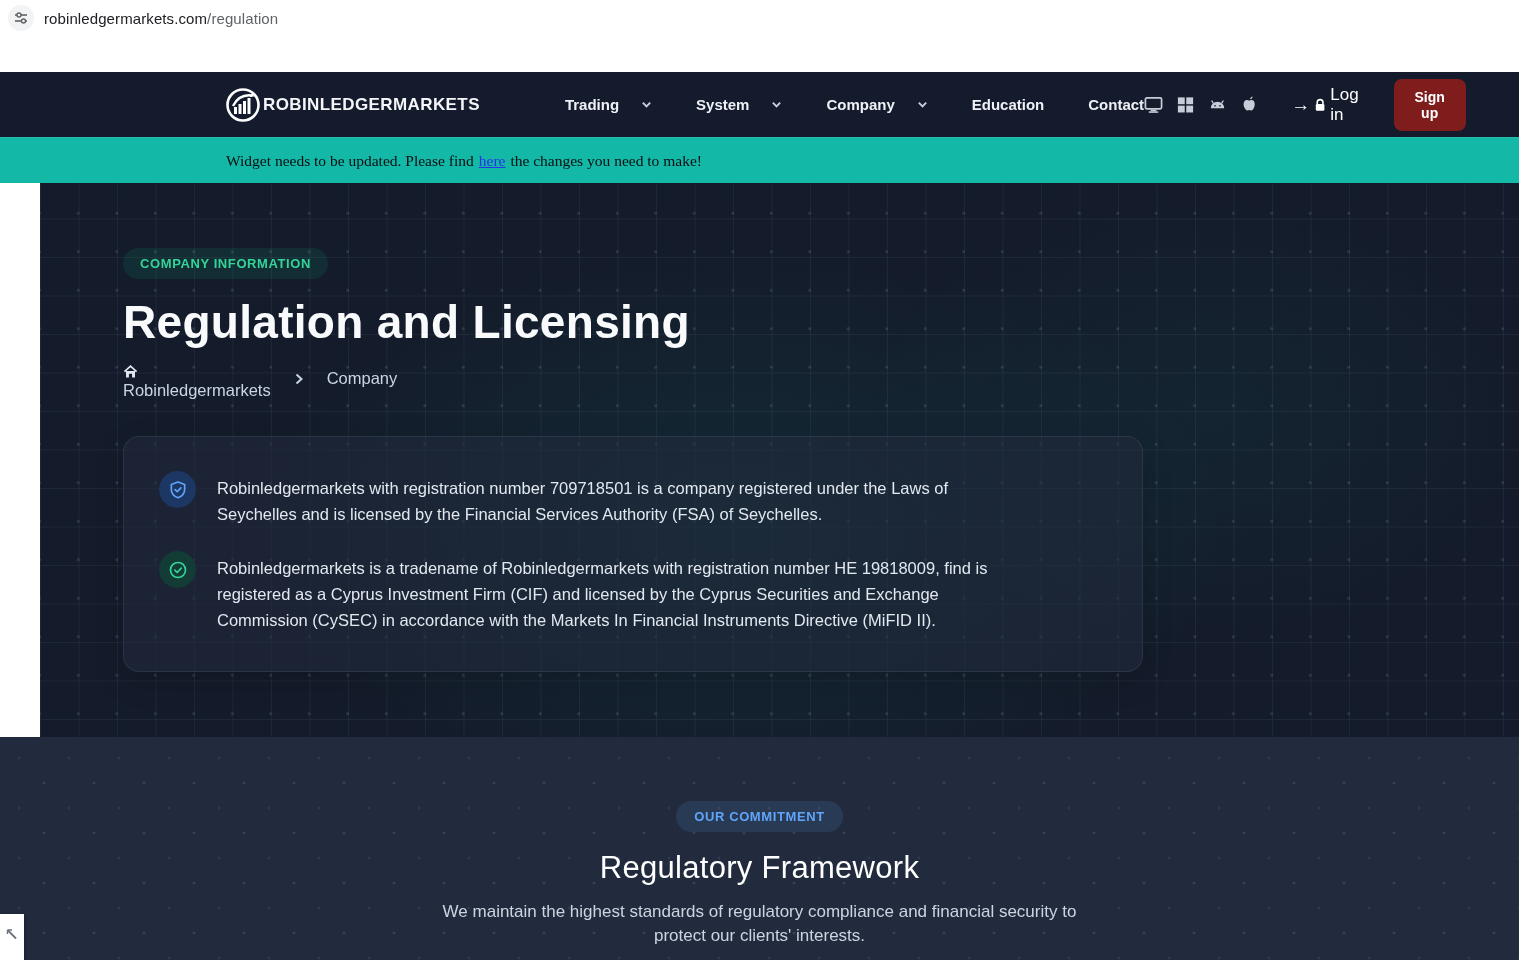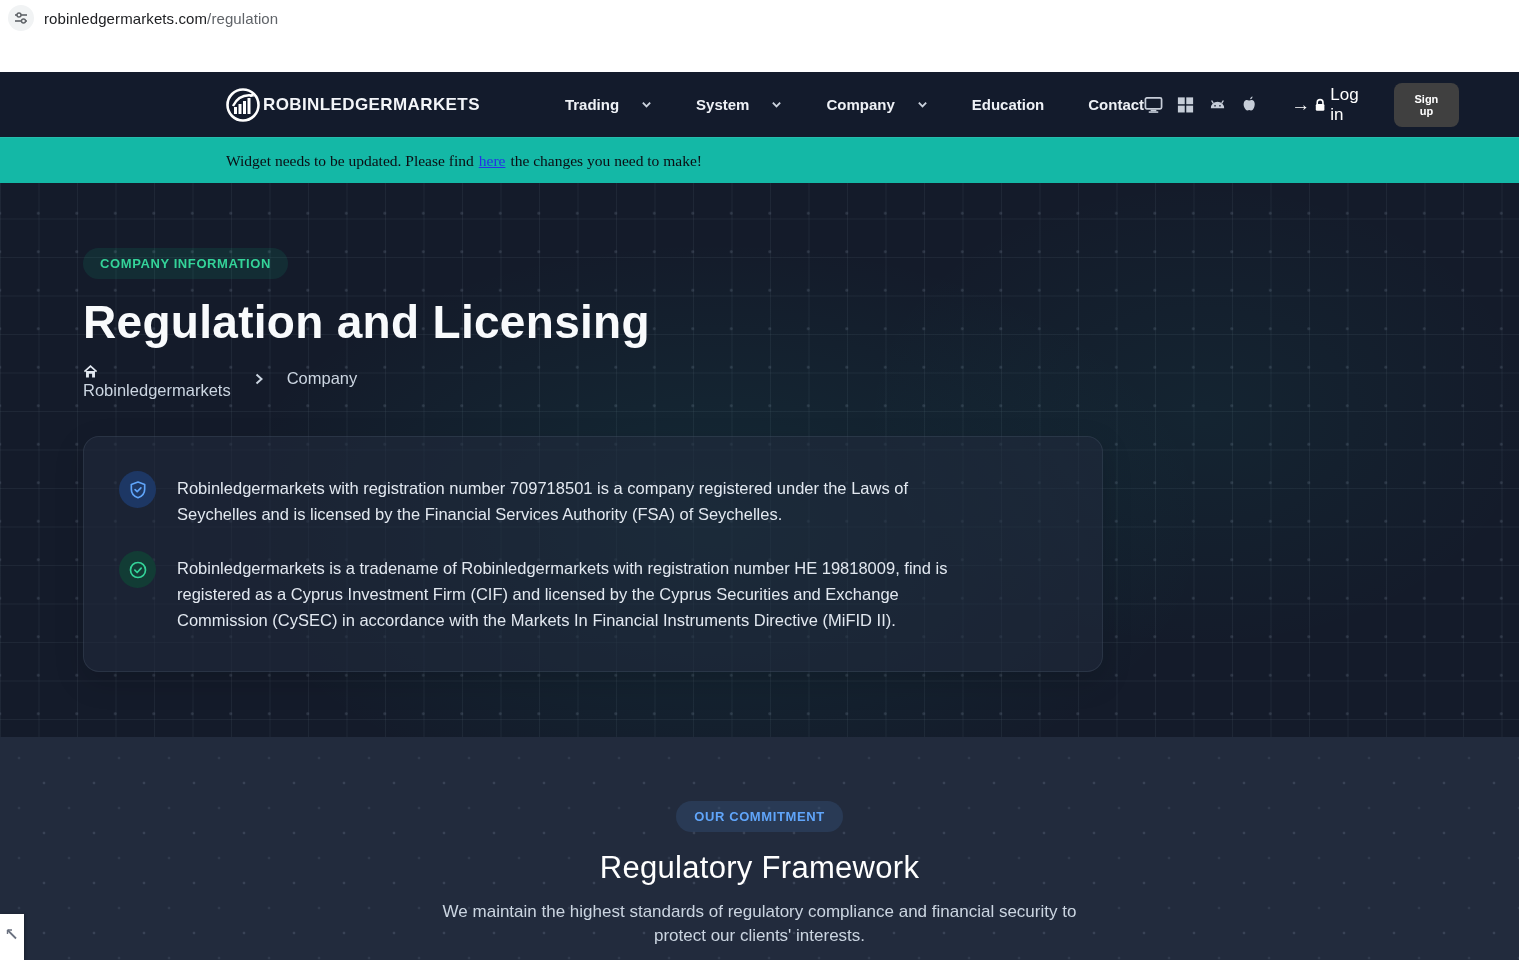--- a/index.html
+++ b/index.html
@@ -22,43 +22,43 @@
   .nav-links { display:flex; align-items:center; gap:44px; margin-left:85px; flex:1 0 auto; }
   .nav-item { display:flex; align-items:center; gap:22px; color:#eef1f6; font-size:15px;
               font-weight:600; cursor:pointer; }
   .chev { width:11px; height:11px; stroke:#cbd2dd; stroke-width:2; fill:none; }
   .nav-right { display:flex; align-items:center; gap:14px; }
   .platform-icons { display:flex; align-items:center; gap:13px; margin-right:18px; }
   .p-icon { width:19px; height:19px; display:block; }
   .login { display:flex; align-items:center; gap:4px; color:#ffffff; font-size:17px;
            cursor:pointer; margin-right:16px; }
   .login .arrow { font-size:19px; line-height:1; color:#fff; }
-  .signup-btn { background:#404040; color:#fff; border:none; border-radius:8px;
-                padding:10px 21px; font-size:11px; font-weight:600; cursor:pointer;
+  .signup-btn { background:#7f1d1d; color:#fff; border:none; border-radius:8px;
+                padding:10px 21px; font-size:14px; font-weight:600; cursor:pointer;
                 font-family:"Liberation Sans", sans-serif; }
 
   
   .notice { height:46px; background:#14b8a6; border-top:1px solid rgba(255,255,255,.07);
             display:flex; align-items:center; padding-left:226px;
             font-family:"Liberation Serif", serif; font-size:15.5px; color:#0b0d13; }
   .notice a { color:#2633e6; text-decoration:underline; margin:0 5px; cursor:pointer;
               font-family:"Liberation Serif", serif; }
 
   
   .hero { height:554px; position:relative;
           background-color:#141b2a;
           background-image:
             radial-gradient(ellipse 760px 440px at 47% 62%, rgba(20,184,166,0.10), transparent 65%),
             radial-gradient(ellipse 520px 360px at 79% 42%, rgba(20,184,166,0.06), transparent 65%),
             radial-gradient(circle, rgba(148,163,184,0.20) 1.1px, transparent 1.7px),
             linear-gradient(rgba(148,163,184,0.085) 1px, transparent 1px),
             linear-gradient(90deg, rgba(148,163,184,0.085) 1px, transparent 1px);
           background-size:100% 100%, 100% 100%, 38.5px 38.5px, 38.5px 38.5px, 38.5px 38.5px;
           background-position:0 0, 0 0, 19px 11px, 0 -3px, 0 0;
-          padding:65px 0 0 83px; }
+          padding:65px 0 0 83px;margin-left:40px; }
   .badge-green { display:inline-block; background:rgba(16,185,129,0.12); color:#34d399;
                  font-size:13px; font-weight:700; letter-spacing:.6px; border-radius:999px;
                  padding:8px 17px; }
   .hero h1 { color:#f8fafc; font-size:46px; font-weight:700; letter-spacing:.3px;
              margin-top:16px; }
   .breadcrumb { display:flex; align-items:center; margin-top:16px; }
   .crumb-home { display:flex; flex-direction:column; gap:2px; cursor:pointer; }
   .crumb-home .label { color:#cbd5e1; font-size:16.5px; }
   .crumb-sep { margin:0 22px 8px 22px; }
   .crumb-current { color:#cbd5e1; font-size:16.5px; margin-bottom:8px; }

